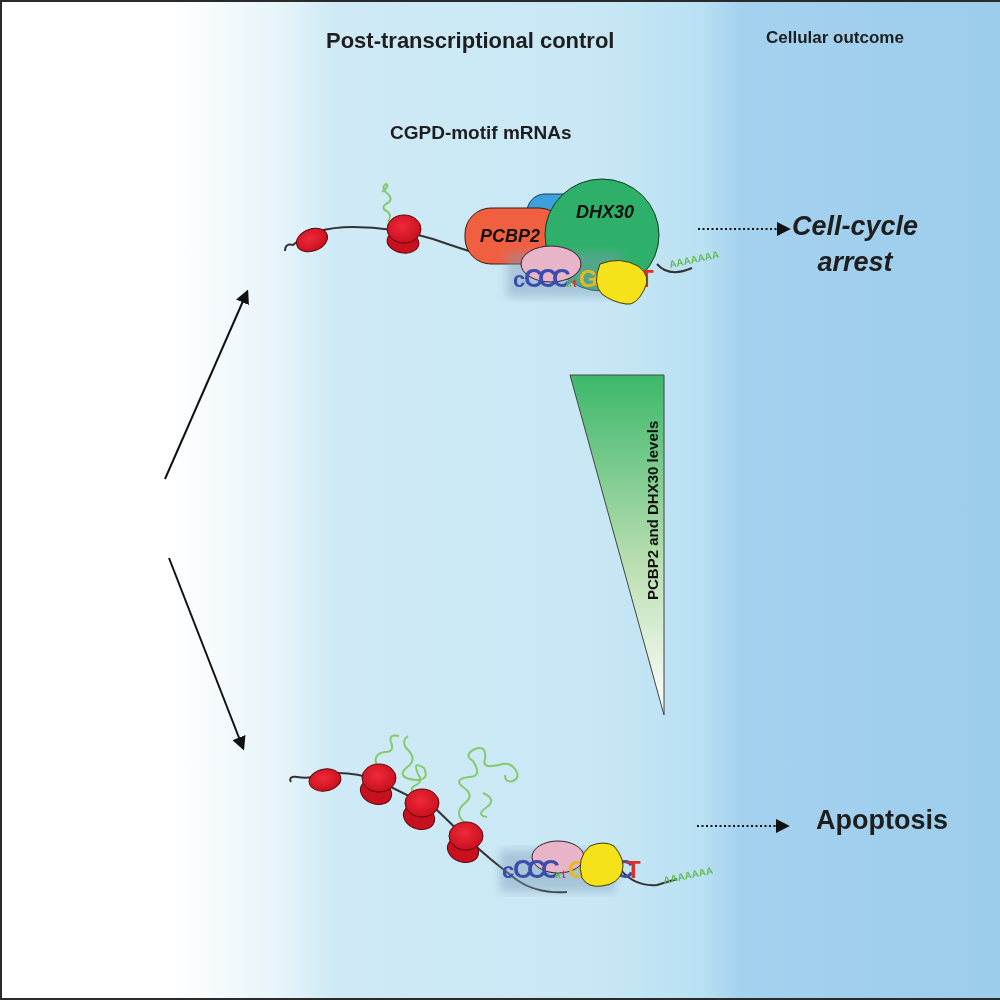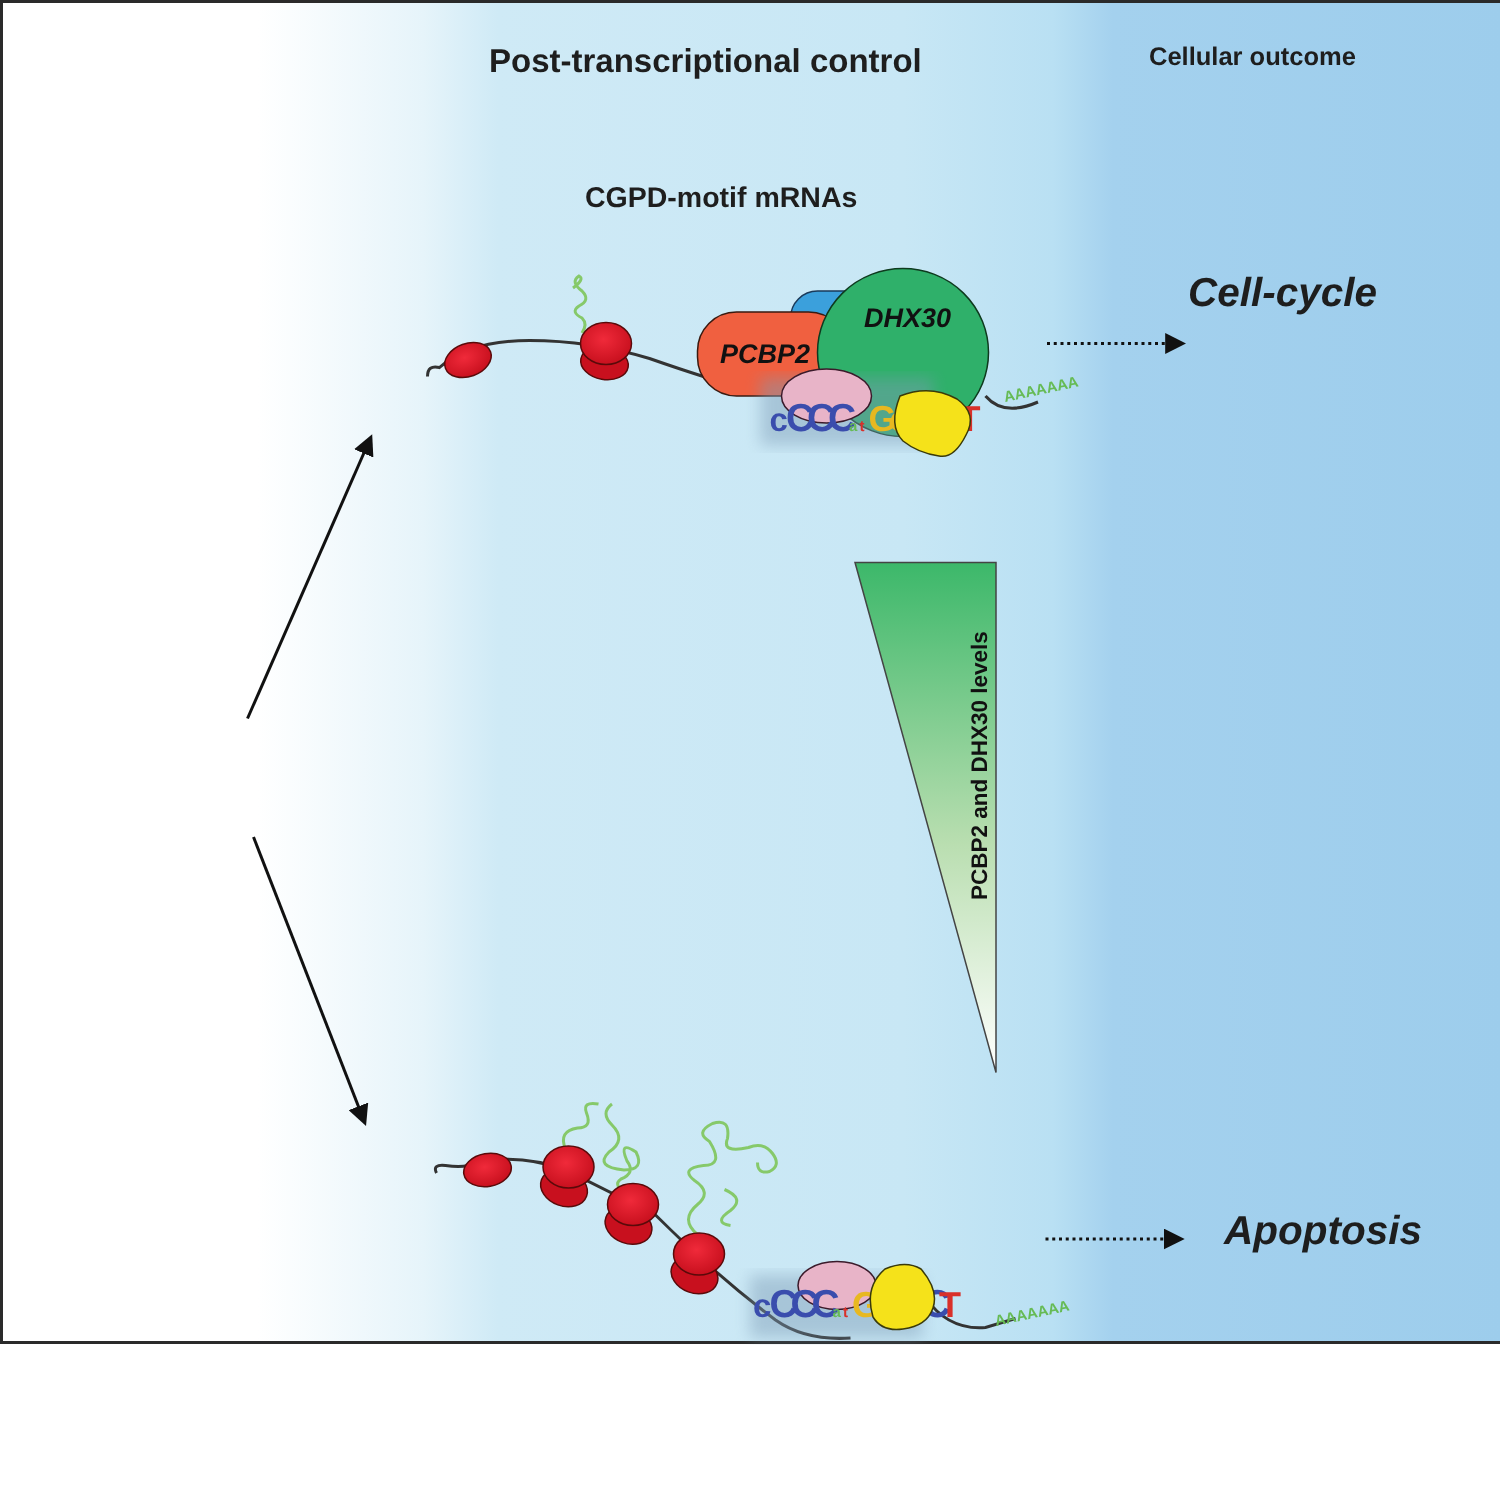--- a/index.html
+++ b/index.html
@@ -1,45 +1,46 @@
 <!DOCTYPE html>
 <html><head>
 <meta charset="utf-8">
 <style>
   html, body { margin: 0; padding: 0; }
   body { width: 1000px; height: 1000px; overflow: hidden; }
   #canvas {
-    position: relative; width: 1000px; height: 896px; box-sizing: border-box;
+    position: relative; width: 1000px; height: 1000px; box-sizing: border-box;
     border-left: 2px solid #2a2a2a; border-top: 2px solid #2a2a2a; border-bottom: 2px solid #2a2a2a;
     background: linear-gradient(to right, #ffffff 0px, #ffffff 170px, #e6f4fa 280px, #cfeaf6 330px, #c8e7f5 600px, #b9e0f3 700px, #a4d1ee 740px, #9dcdec 1000px);
     font-family: "Liberation Sans", sans-serif;
   }
   .txt { position: absolute; color: #1e1e1e; font-weight: bold; white-space: nowrap; }
   #hdr-post { left: 324px; top: 26px; font-size: 22px; }
   #hdr-cell { left: 764px; top: 26px; font-size: 17px; }
   #cgpd { left: 388px; top: 120px; font-size: 19px; }
   #p53 { left: 30px; top: 493px; font-size: 19px; line-height: 27px; }
-  #cca { left: 790px; top: 175px; font-size: 27px; font-style: italic; text-align: center; line-height: 36px; }
-  #apo { left: 814px; top: 803px; font-size: 27px; font-style: italic; }
+  #cca { left: 790px; top: 206px; font-size: 27px; font-style: italic; text-align: center; line-height: 36px; }
+  #apo { left: 814px; top: 803px; font-size: 27px; }
   svg#art { position: absolute; left: 0; top: 0; }
   .ital-label { font-family: "Liberation Sans", sans-serif; font-weight: bold; font-style: italic; }
   .motif { font-family: "Liberation Sans", sans-serif; font-weight: bold; }
 </style>
 </head>
 <body>
 
 <div id="canvas">
 
   <div class="txt" id="hdr-post">Post-transcriptional control</div>
   <div class="txt" id="hdr-cell">Cellular outcome</div>
   <div class="txt" id="cgpd">CGPD-motif mRNAs</div>
 
 
   <div class="txt" id="cca">
     <div>Cell-cycle</div>
+    <div>arrest</div>
   </div>
   <div class="txt" id="apo">Apoptosis</div>
 
   <svg id="art" width="1000" height="1000" viewBox="0 0 1000 1000">
     <defs>
       <marker id="ah" viewBox="0 0 10 10" refX="8" refY="5" markerWidth="7" markerHeight="7" orient="auto">
         <path d="M0,0 L10,5 L0,10 z" fill="#111"></path>
       </marker>
       <radialGradient id="ribo" cx="45%" cy="40%" r="60%">
         <stop offset="0%" stop-color="#f02a3a"></stop>

